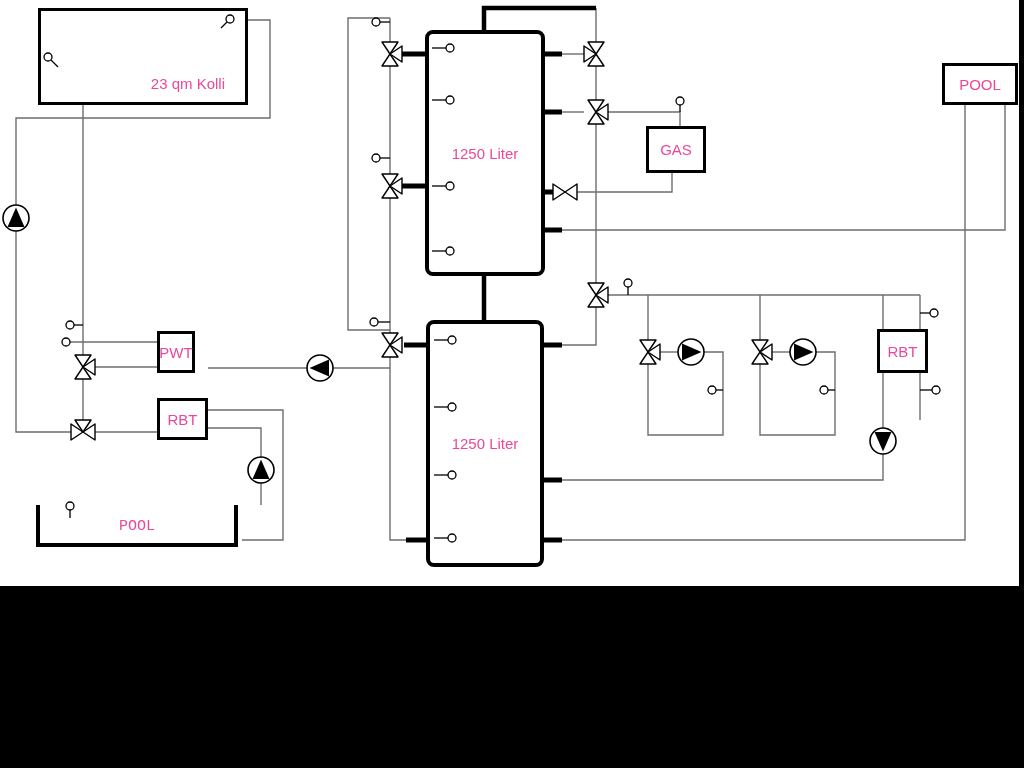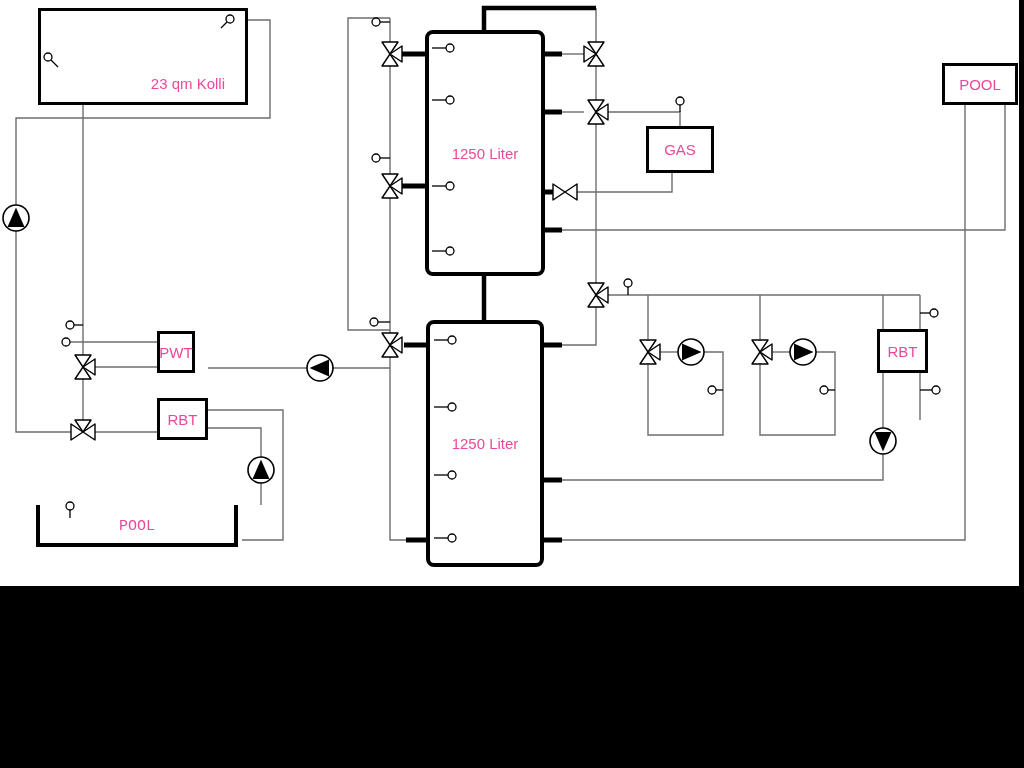--- a/index.html
+++ b/index.html
@@ -72,21 +72,21 @@
   </div>
 
   <div class="box tank" style="left:425px;top:30px;width:120px;height:246px;">
     <span>1250 Liter</span>
   </div>
 
   <div class="box tank" style="left:426px;top:320px;width:118px;height:247px;">
     <span>1250 Liter</span>
   </div>
 
-  <div class="box" style="left:646px;top:126px;width:68px;height:47px;">
+  <div class="box" style="left:646px;top:126px;width:60px;height:47px;">
     <span>GAS</span>
   </div>
 
   <div class="box" style="left:942px;top:63px;width:76px;height:42px;">
     <span>POOL</span>
   </div>
 
   <div class="box" style="left:157px;top:331px;width:38px;height:42px;">
     <span>PWT</span>
   </div>

